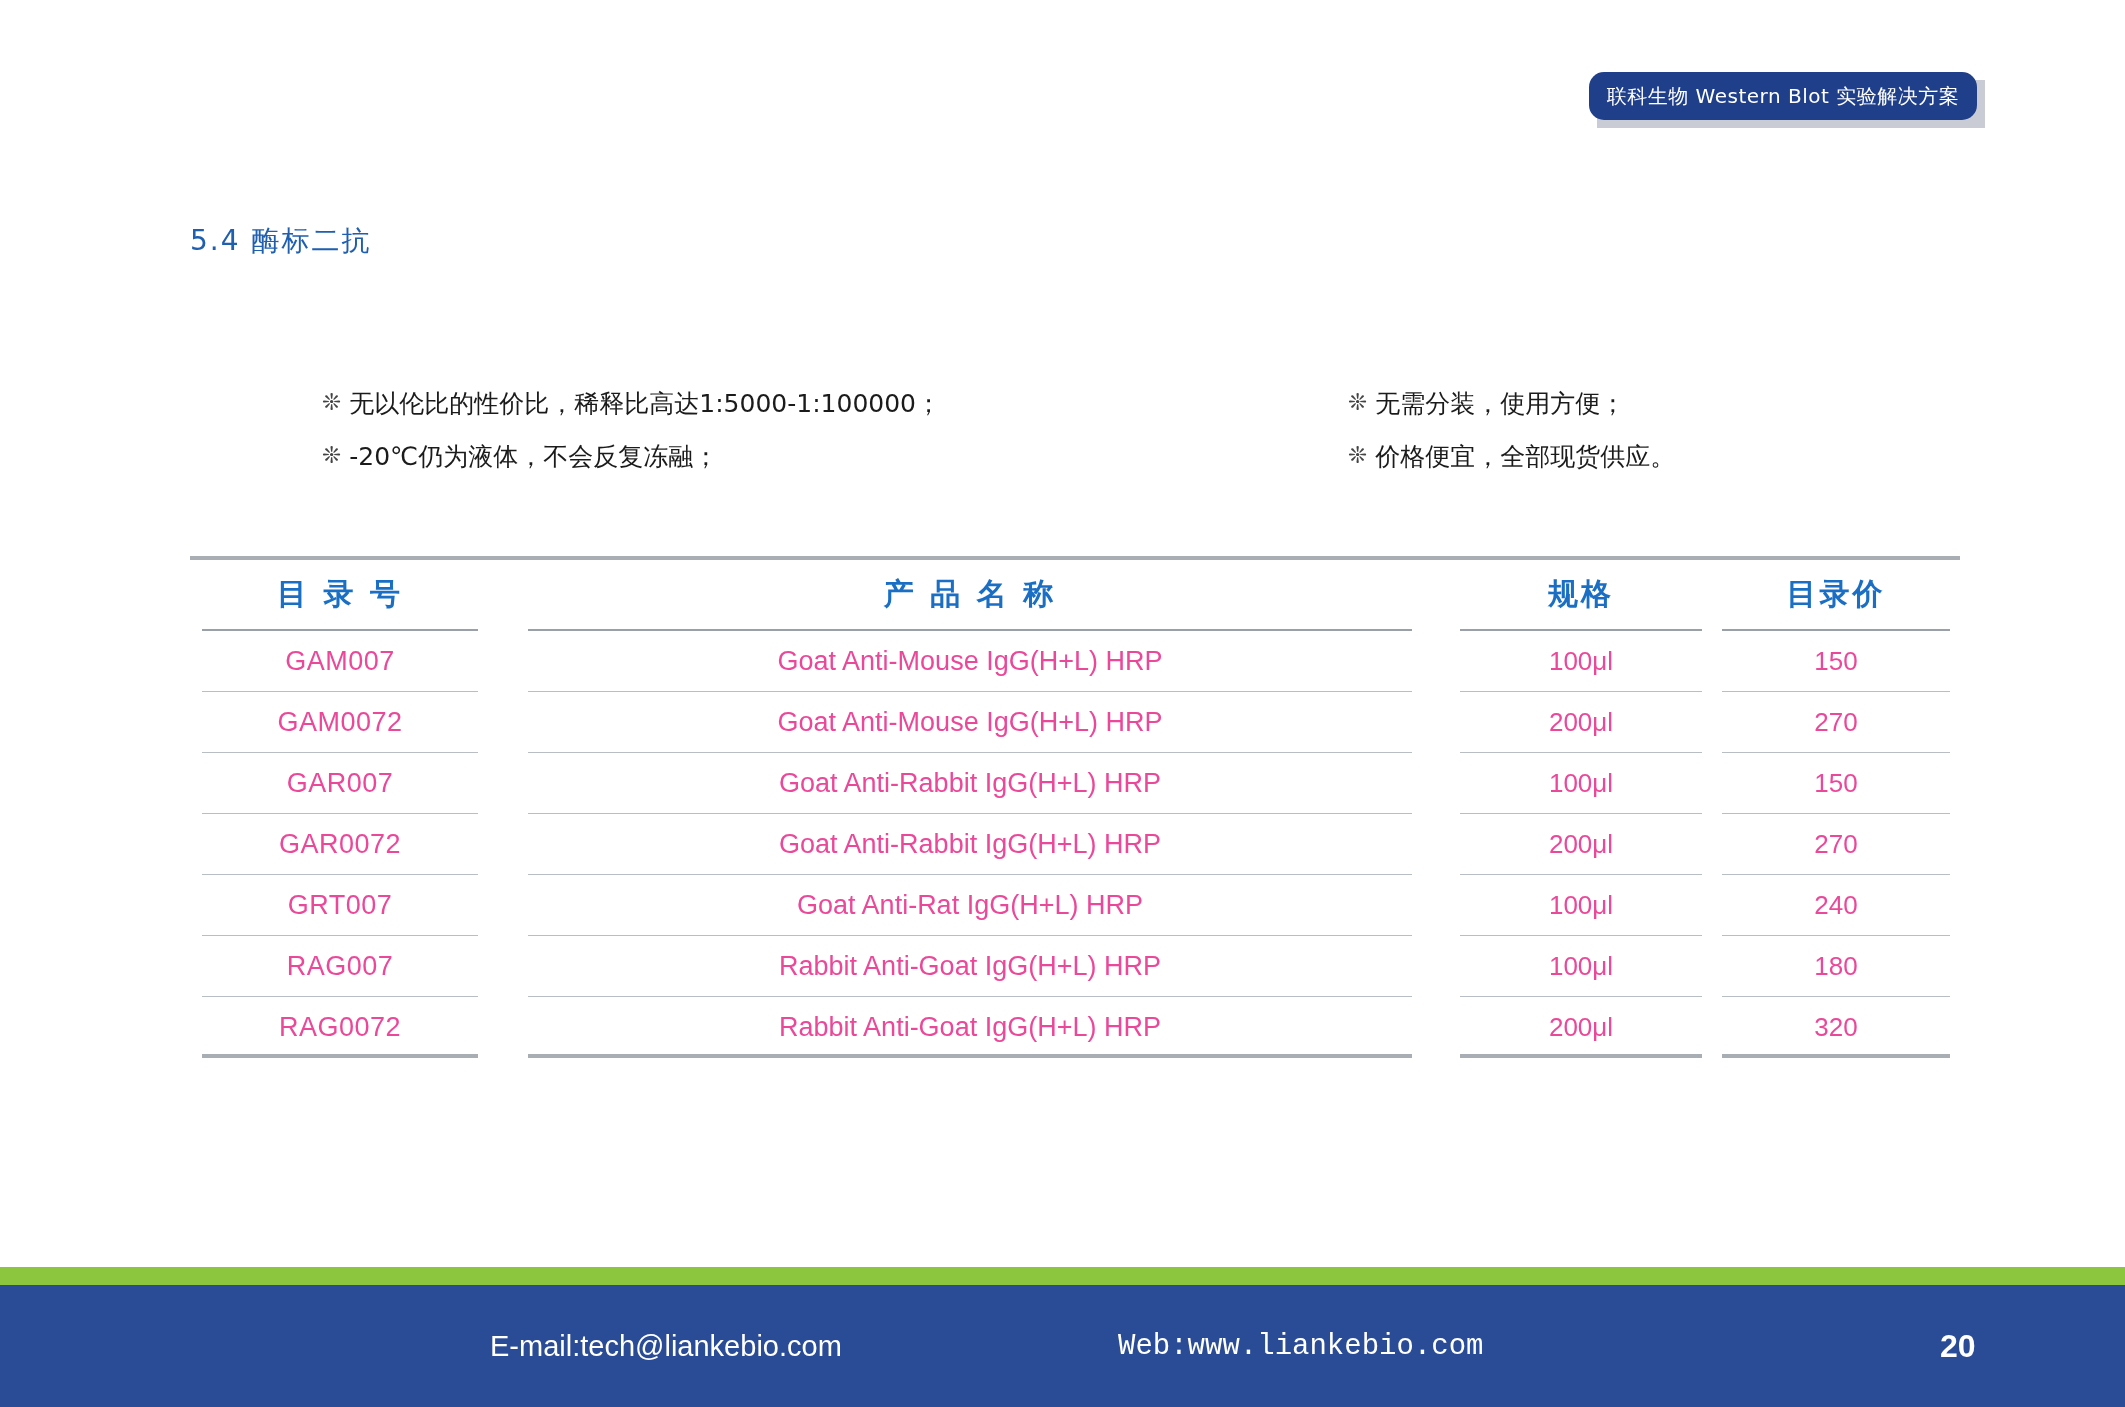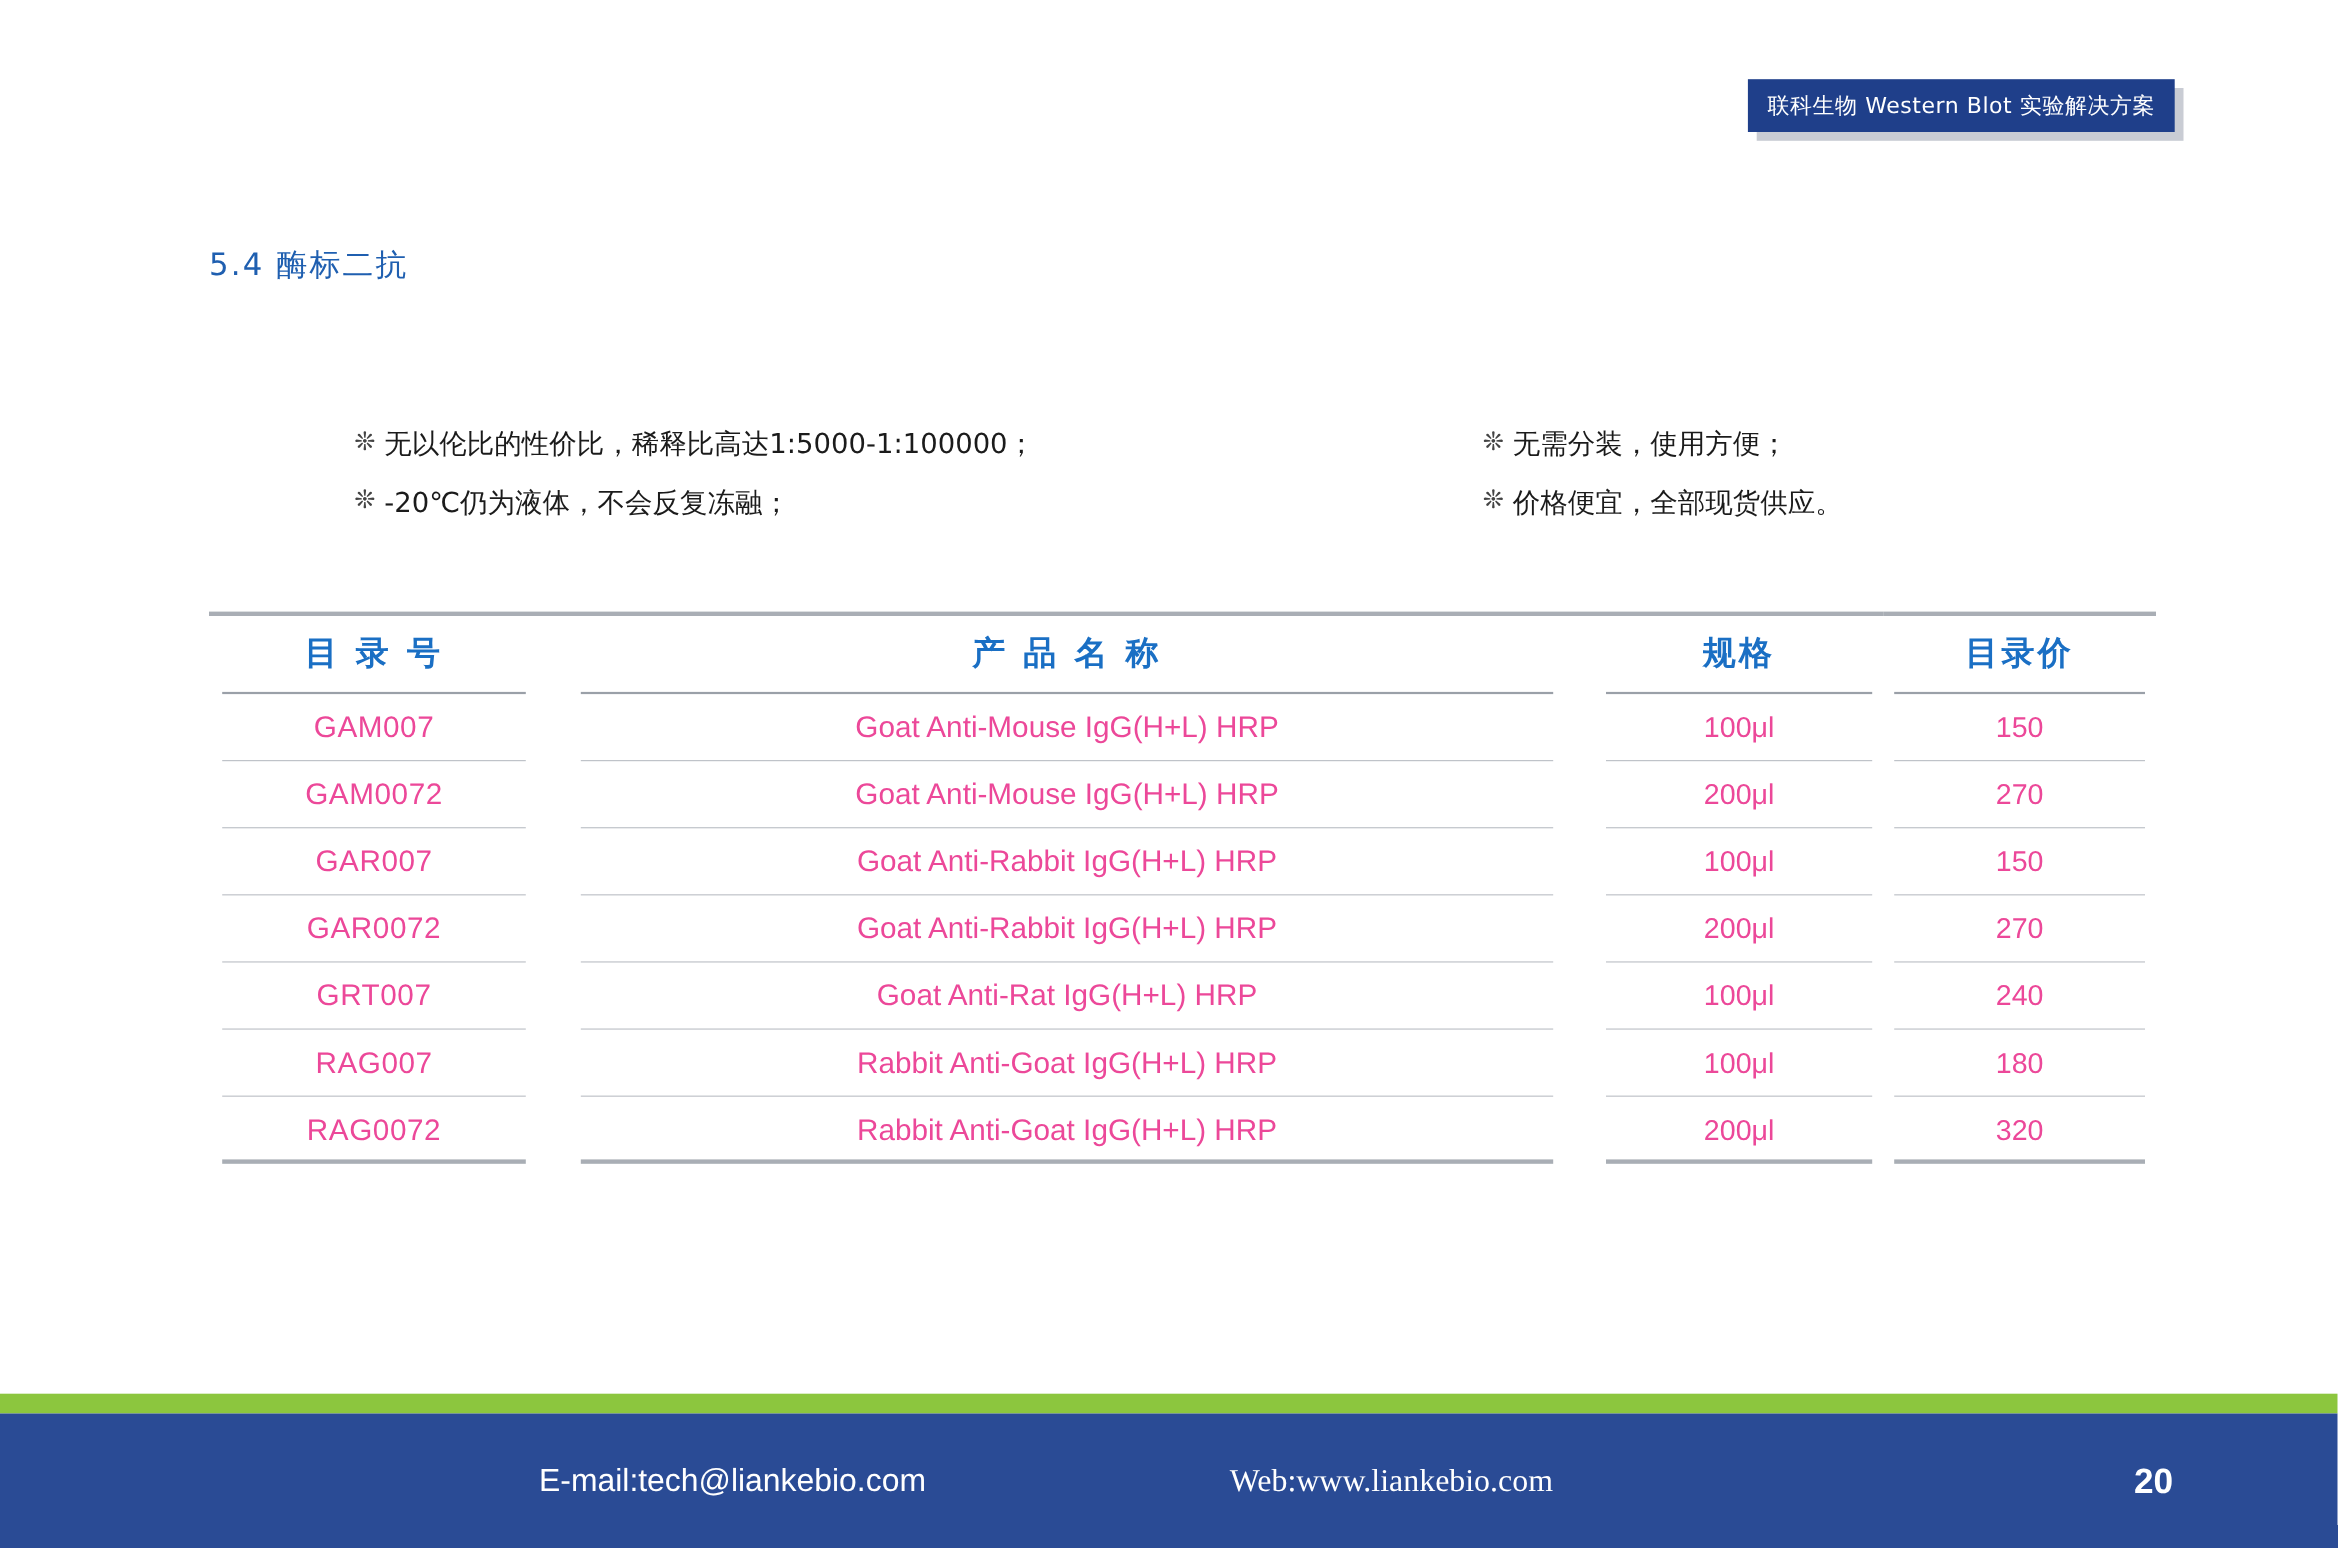--- a/index.html
+++ b/index.html
@@ -26,20 +26,21 @@
   .header-ribbon {
     position: absolute;
     left: 1589px;
     top: 72px;
     width: 388px;
     height: 48px;
     background: #1f3f8a;
     display: flex;
     align-items: center;
     justify-content: center;
+    border-radius: 15px;
   }
   .header-ribbon-shadow {
     position: absolute;
     left: 1597px;
     top: 80px;
     width: 388px;
     height: 48px;
     background: #c9ccd4;
     z-index: 0;
   }
@@ -192,21 +193,21 @@
     color: #ffffff;
     font-size: 29px;
     font-family: "Liberation Sans", sans-serif;
   }
   .footer-web {
     position: absolute;
     left: 1118px;
     top: 1330px;
     color: #ffffff;
     font-size: 29px;
-    font-family: Liberation Serif, serif;
+    font-family: Liberation Mono, monospace;
   }
   .footer-page {
     position: absolute;
     left: 1940px;
     top: 1328px;
     color: #ffffff;
     font-size: 32px;
     font-family: "Liberation Sans", sans-serif;
     font-weight: bold;
   }

